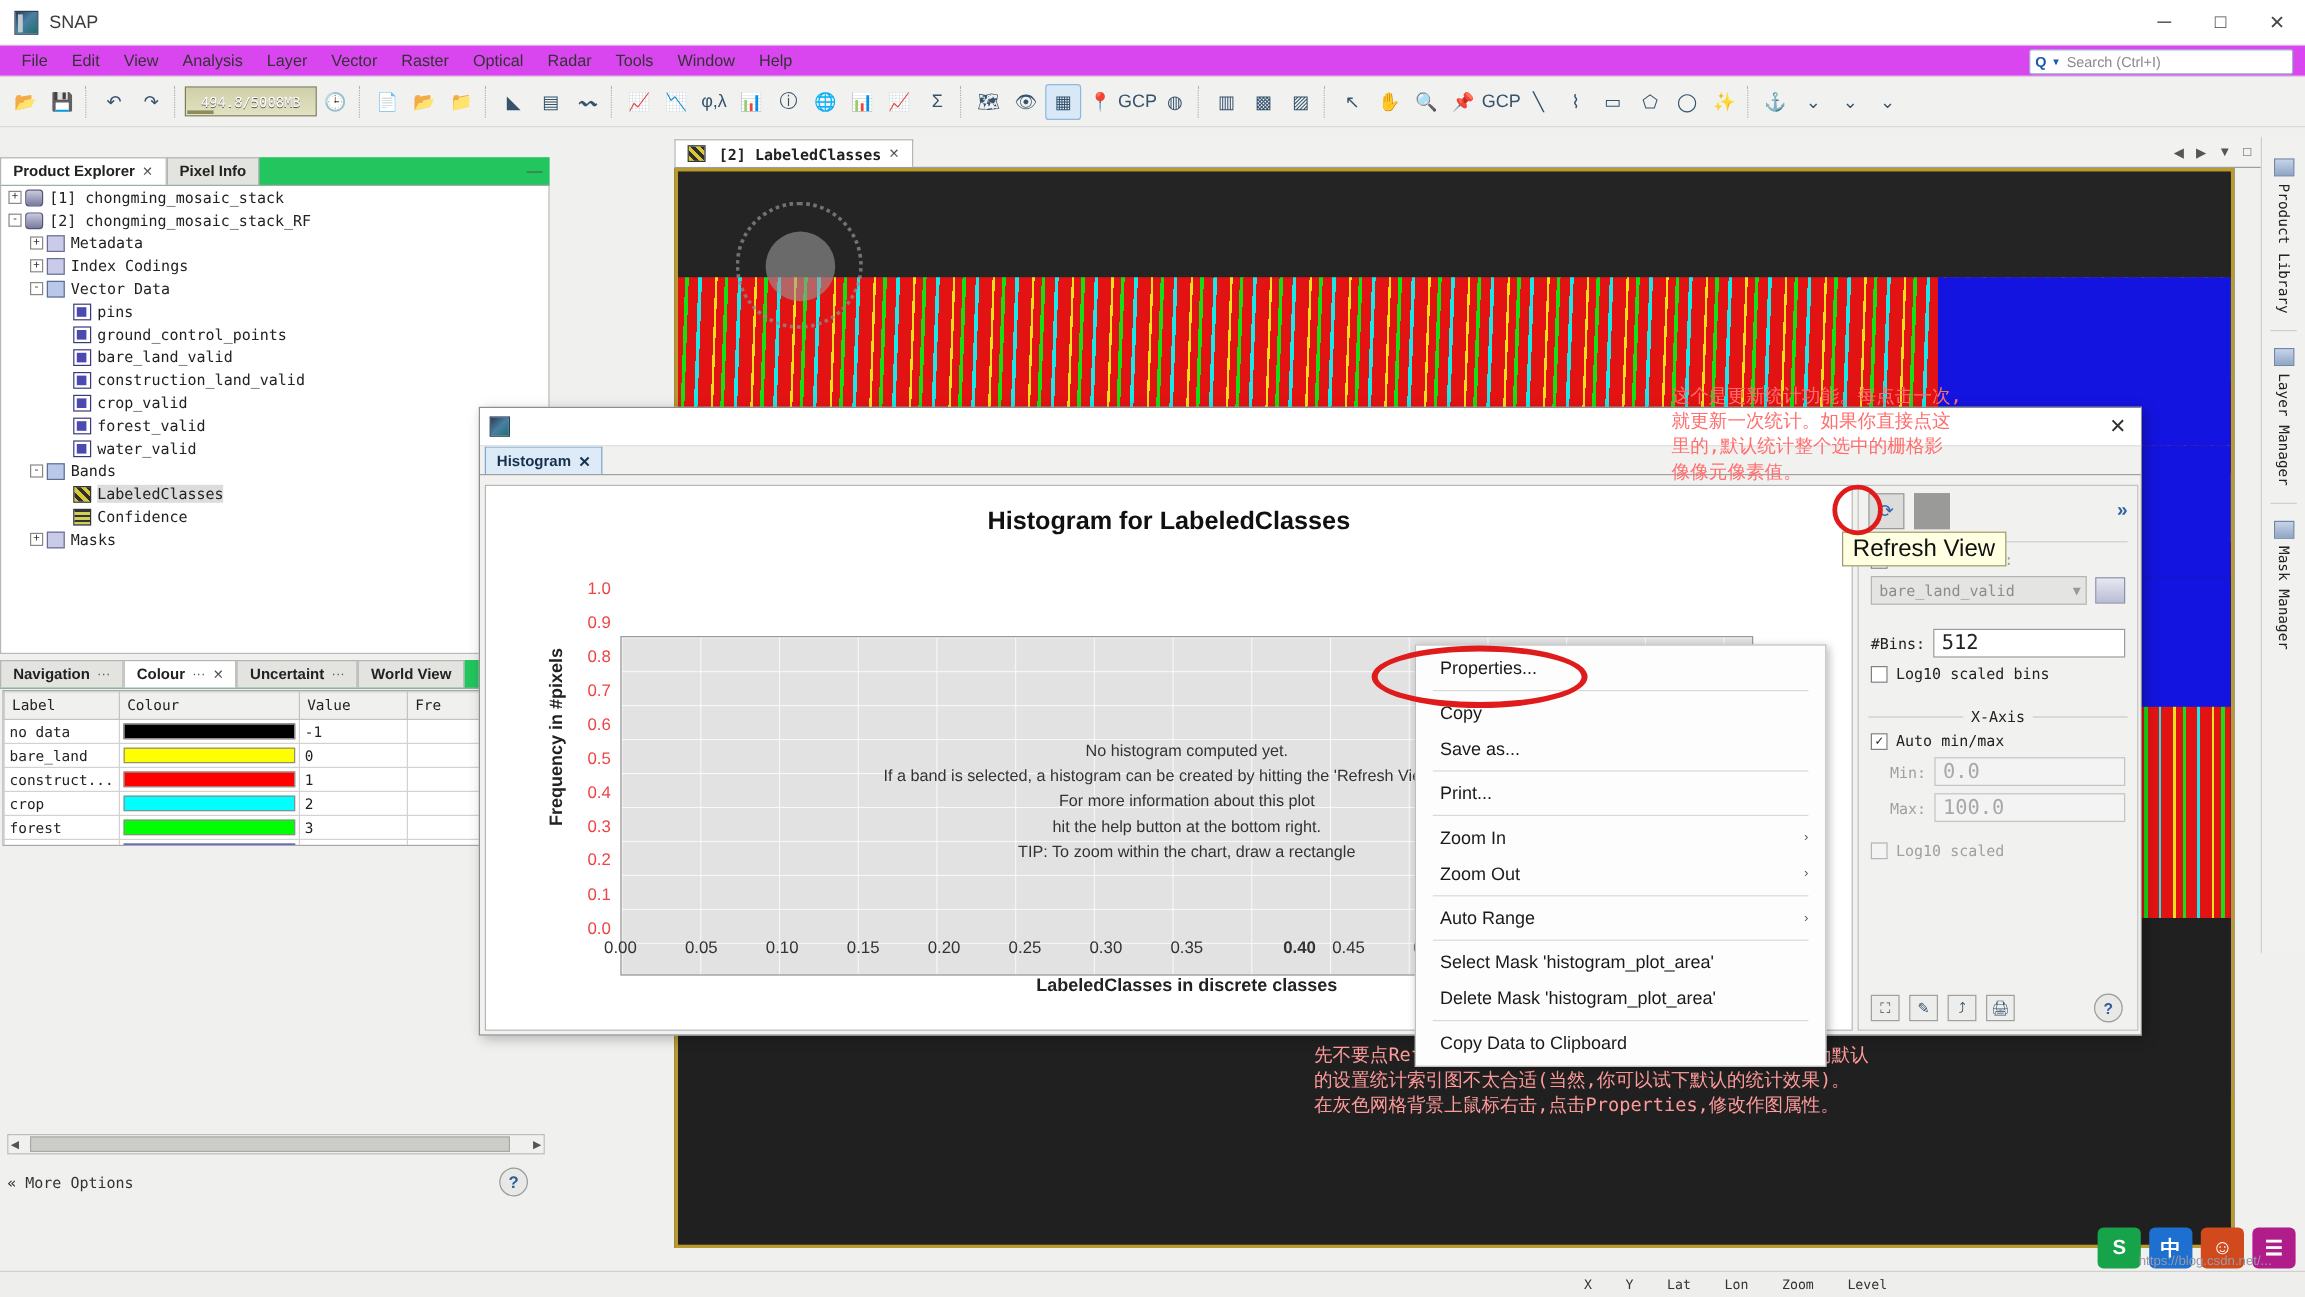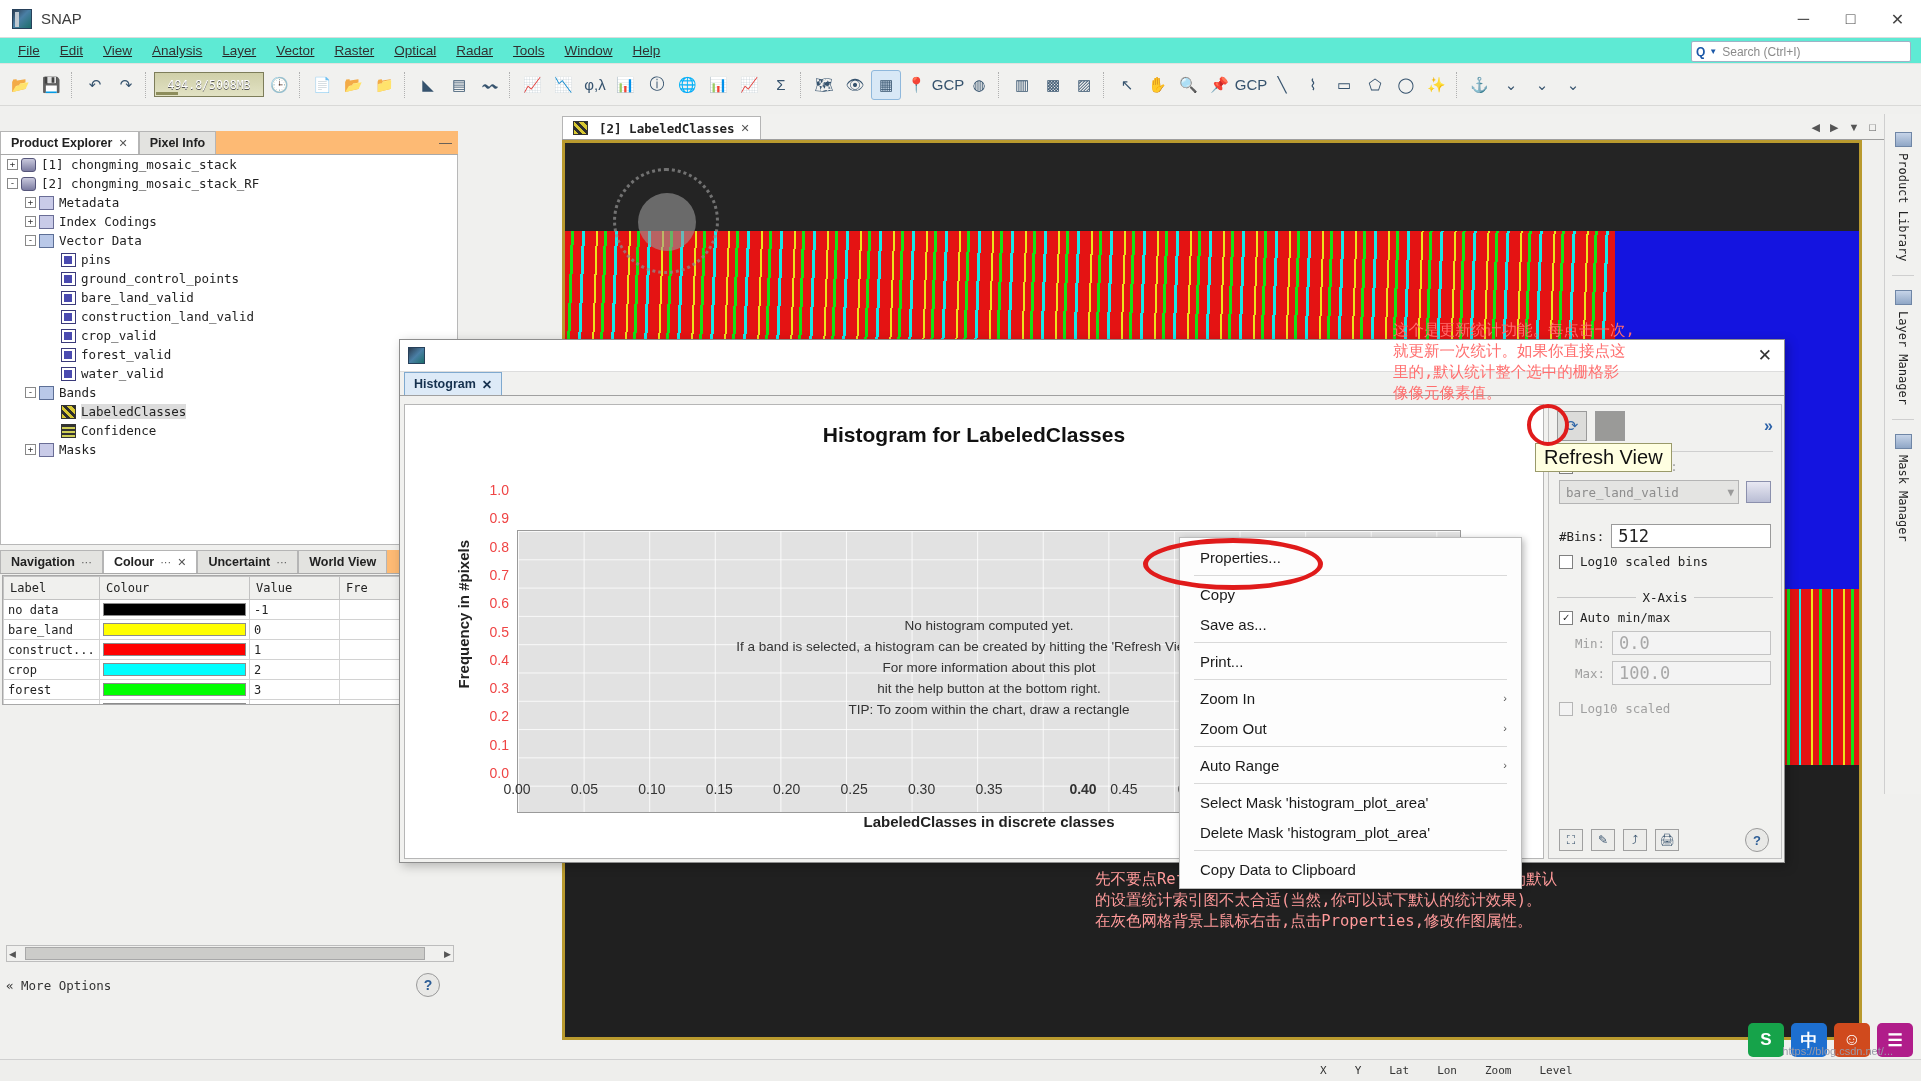--- a/index.html
+++ b/index.html
@@ -28,22 +28,22 @@
   #titlebar .appicon:after{
     content:"";position:absolute;left:2px;top:2px;width:4px;height:15px;
     background:#bfc9d2;
   }
   #titlebar .apptitle { font-size:15px; color:#3c3c3c; }
   .wbtns { position:absolute; right:0; top:0; height:38px; display:flex; }
   .wbtn { width:47px; height:38px; display:flex; align-items:center; justify-content:center;
           font-size:16px; color:#444; }
 
   
-  #menubar { height:26px; background:#5eead4; display:flex; align-items:center;
-             padding-left:8px; border-bottom:1px solid #e2e2e0; position:relative;text-decoration:underline; }
+  #menubar { height:26px; background:#d946ef; display:flex; align-items:center;
+             padding-left:8px; border-bottom:1px solid #e2e2e0; position:relative; }
   #menubar .mi { padding:3px 10px; font-size:13.5px; color:#333; }
   #searchbox {
     position:absolute; right:10px; top:3px; width:220px; height:21px;
     background:#fff; border:1px solid #9fb2c6; border-radius:2px;
     display:flex; align-items:center; padding:0 4px; font-size:12px; color:#8a8a8a;
   }
   #searchbox .sicon { color:#1b58a8; font-weight:bold; margin-right:4px; font-size:12px;}
   #searchbox .caret { color:#1b58a8; margin-right:5px; font-size:8px;}
 
   
@@ -54,21 +54,21 @@
           font-size:15px; border-radius:3px; color:#36536e; }
   .tbtn.sel { background:#d8e8f6; border:1px solid #8fb8dc; }
   #memgauge { width:110px; height:25px; border:1px solid #7d7d5a;
               background:linear-gradient(#cfcfa8,#e2e2c4); display:flex;
               align-items:center; justify-content:center; font-size:11.5px; color:#fff;
               text-shadow:0 1px 0 #555; position:relative; }
   #memgauge .bar { position:absolute; left:1px; bottom:1px; height:3px; width:22px; background:#8d8d5c;}
 
   
   #leftdock { position:absolute; left:0; top:131px; width:458px; height:745px; }
-  .tabstrip { height:24px; background:#fdba74; display:flex; align-items:center;
+  .tabstrip { height:24px; background:#22c55e; display:flex; align-items:center;
               border-bottom:1px solid #a9a9a9; position:relative;}
   .tab { height:23px; padding:0 10px; display:flex; align-items:center; gap:6px;
          font-size:12.5px; font-weight:bold; background:#e3e3e0;
          border:1px solid #b5b5b5; border-bottom:none; color:#222; }
   .tab.active { background:#fff; }
   .tab .x { font-size:11px; font-weight:normal; color:#555; }
   .dockmin { position:absolute; right:6px; bottom:4px; font-size:13px; color:#555; }
   #treepanel { position:absolute; left:0; top:24px; width:458px; height:390px;
                background:#fff; border:1px solid #b8b8b8; border-top:none; overflow:hidden; }
   .trow { display:flex; align-items:center; height:19px; font-size:12.5px; padding-left:4px;

